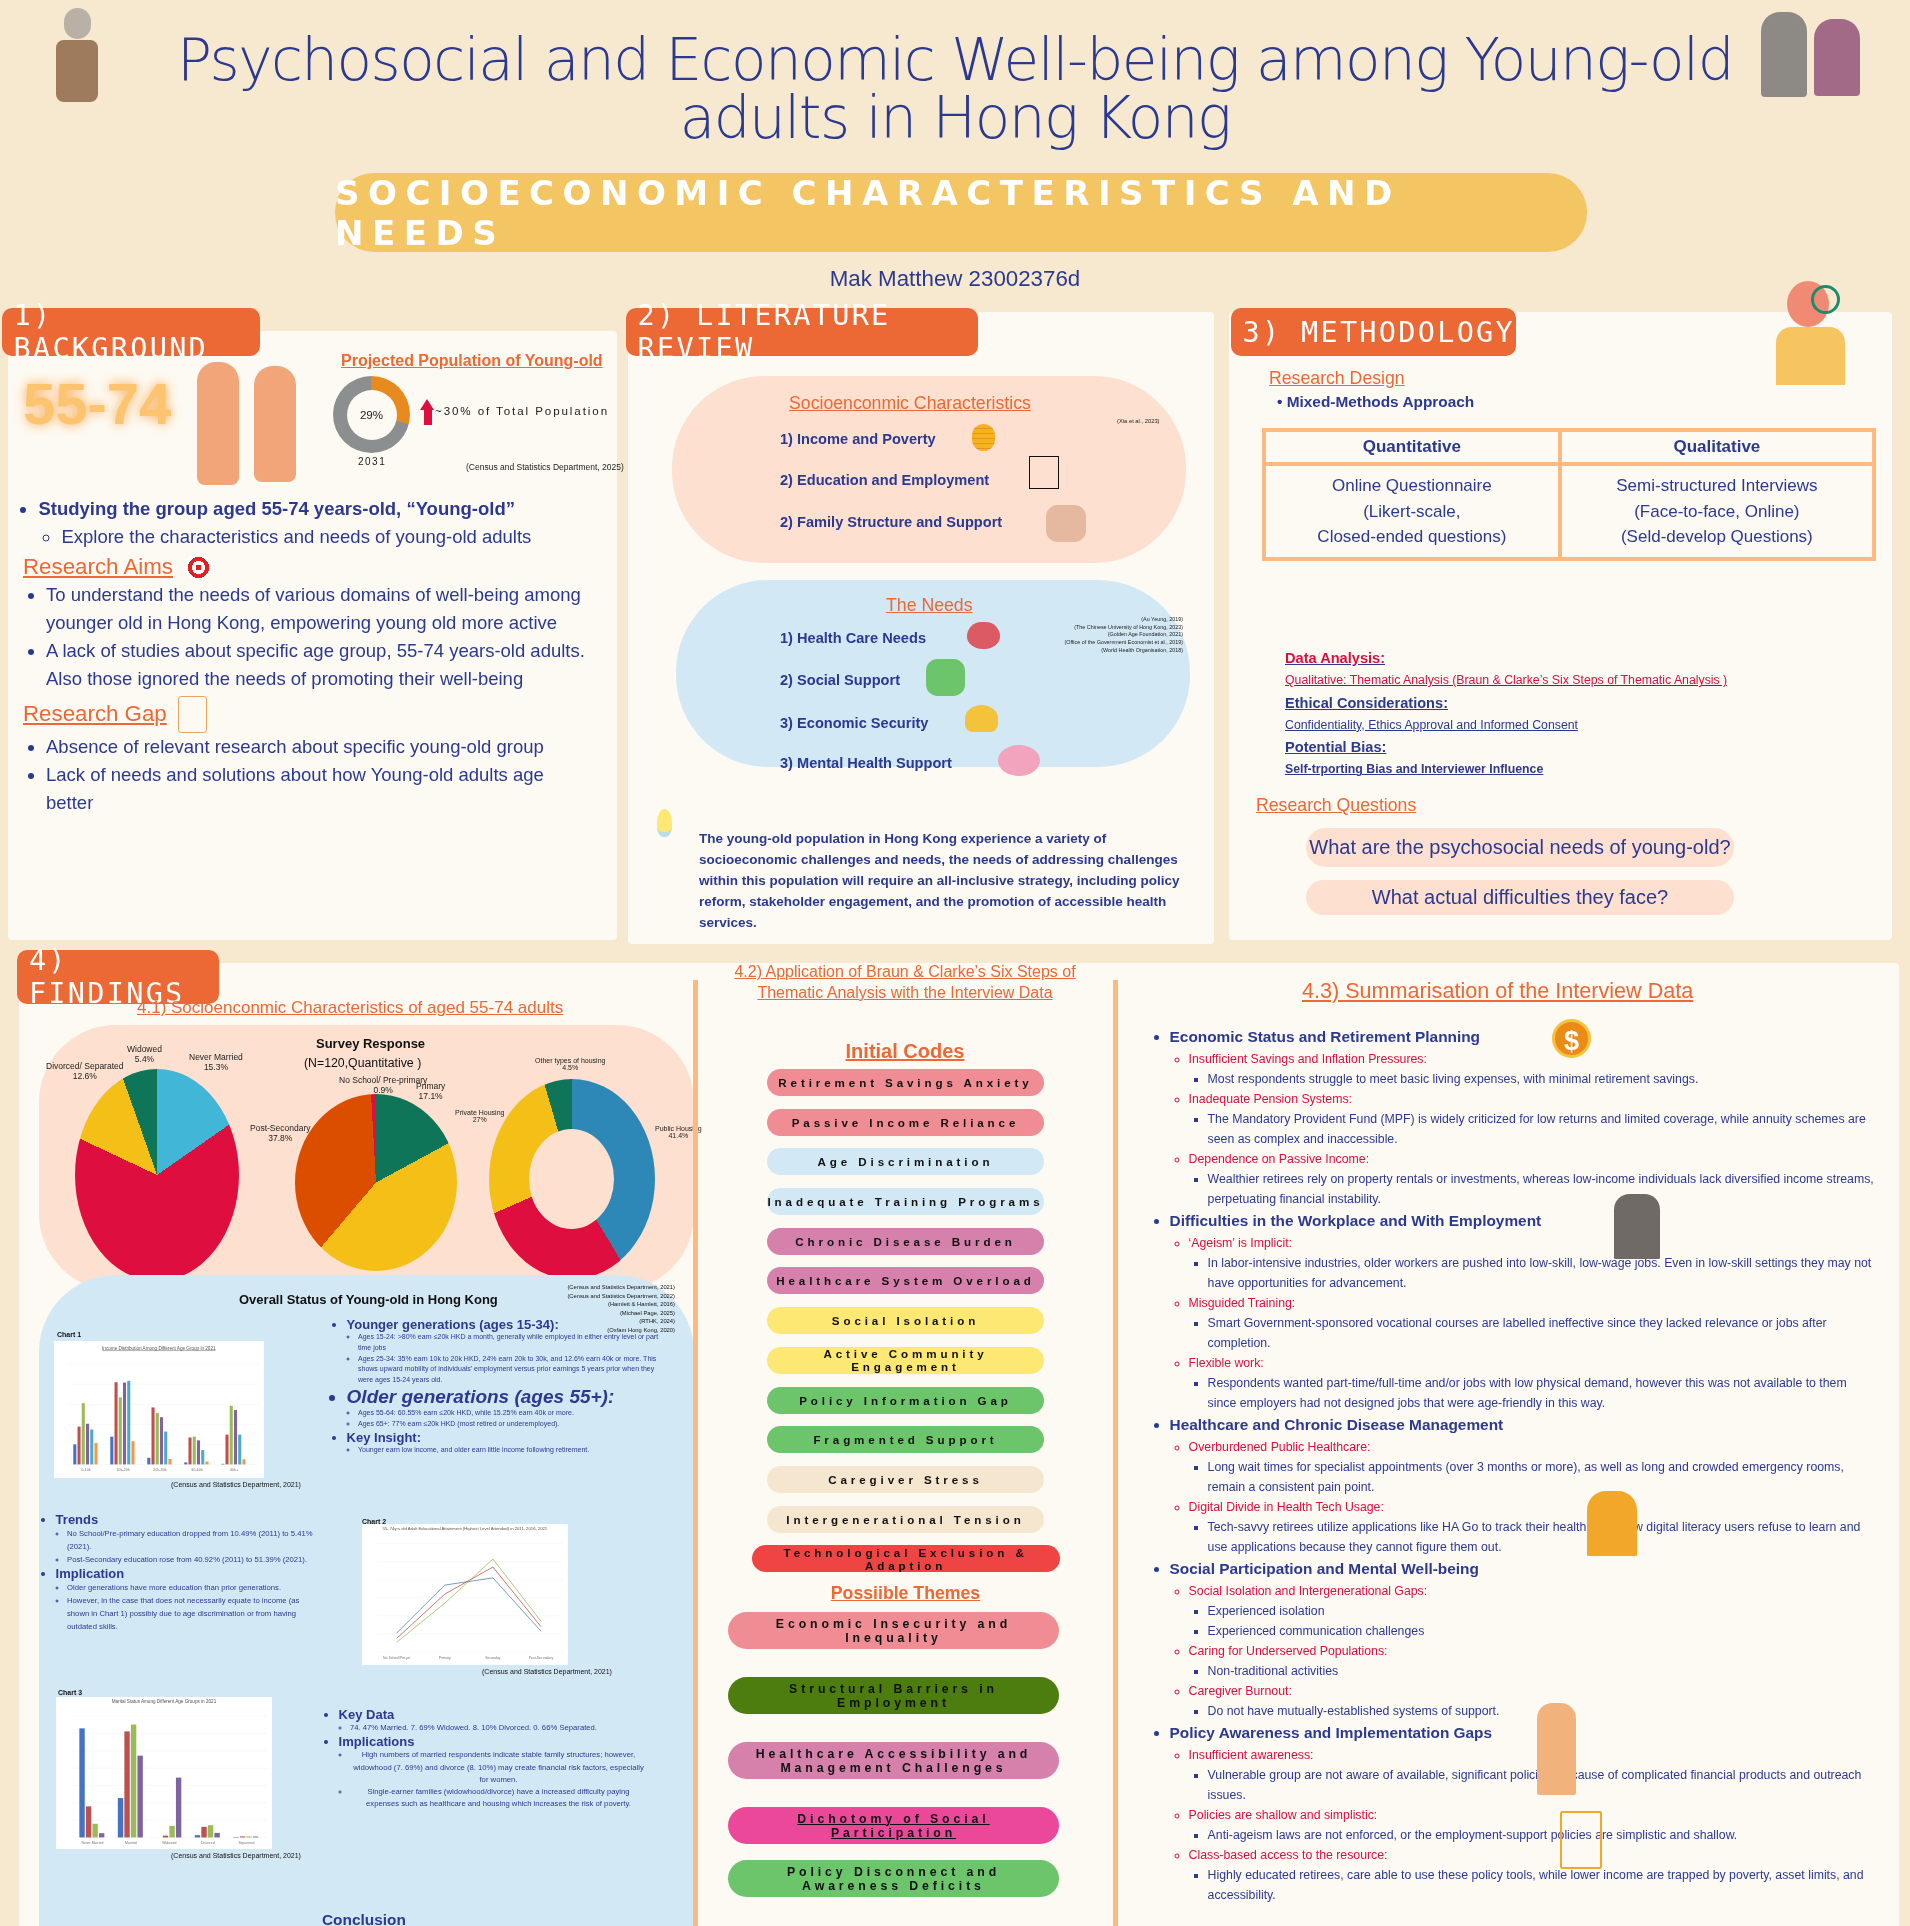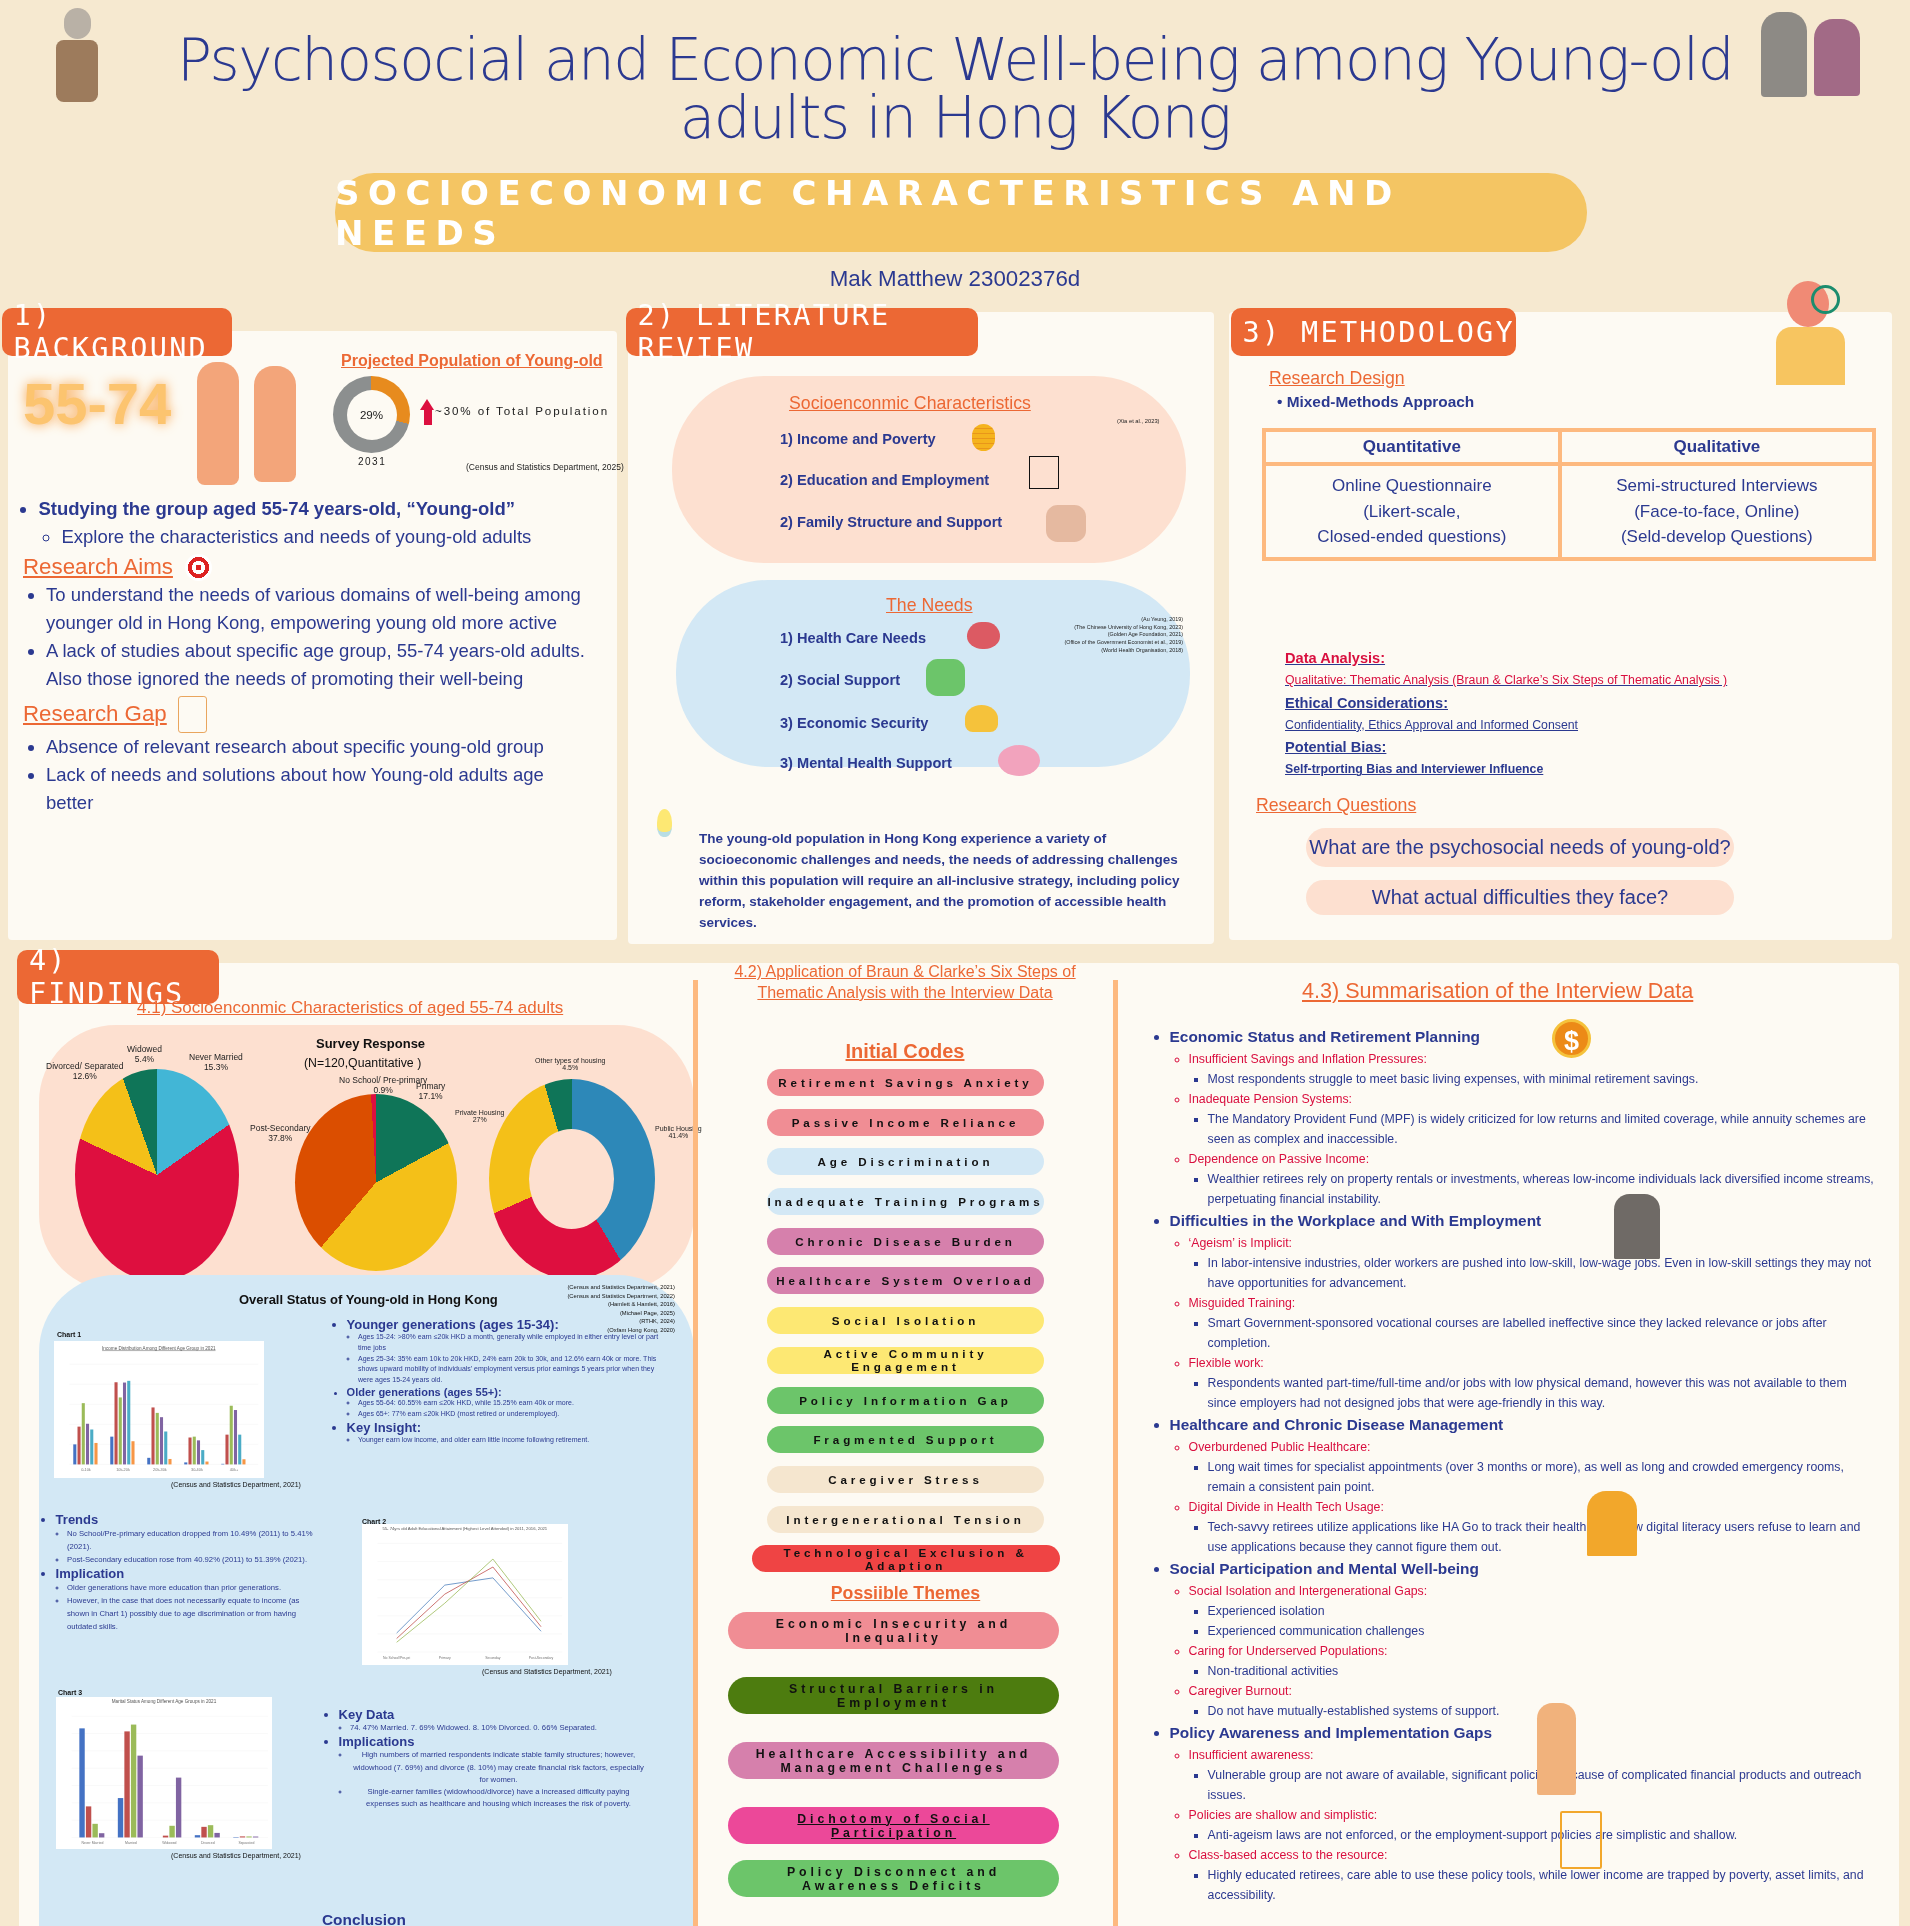--- a/index.html
+++ b/index.html
@@ -35,21 +35,21 @@
   <div style="position:absolute;left:11.6px;top:0;width:46px;height:85px;background:#8d8a85;border-radius:19px 19px 3.9px 3.9px;"></div>
   <div style="position:absolute;left:65px;top:7.7px;width:46px;height:77px;background:#a26a86;border-radius:19px 19px 3.9px 3.9px;"></div>
 </div>
 <div class="abs title">Psychosocial and Economic Well-being among Young-old adults in Hong Kong</div>
 <div class="abs subtitle-pill">
   <span>SOCIOECONOMIC CHARACTERISTICS AND NEEDS</span>
 </div>
 <div class="abs author">Mak Matthew 23002376d</div>
 
 <div class="abs panel" style="left:7.7px;top:331px;width:609px;height:609px;"></div>
-<div class="abs hdr" style="left:1.9px;top:308px;width:230px;height:48px;">1) BACKGROUND</div>
+<div class="abs hdr" style="left:1.9px;top:308px;width:258px;height:48px;">1) BACKGROUND</div>
 <div class="abs" style="left:23px;top:370px;font-size:58px;font-weight:bold;color:#fcc46f;text-shadow:0 0 11.6px #f9a44a;">55-74</div>
 <div class="abs" style="left:189px;top:358px;width:123px;height:127px;">
   <div style="position:absolute;left:7.7px;top:3.9px;width:42px;height:123px;background:#f3a57a;border-radius:19px 19px 7.7px 7.7px;"></div>
   <div style="position:absolute;left:65px;top:7.7px;width:42px;height:116px;background:#f3a57a;border-radius:19px 19px 7.7px 7.7px;"></div>
 </div>
 <div class="abs sub-h" style="left:341px;top:352px;font-size:16px;">Projected Population of Young-old</div>
 <div class="abs" style="left:333px;top:376px;width:77px;height:77px;border-radius:50%;background:conic-gradient(#e78b1e 0 29%,#8c8f8f 29% 100%);">
   <div style="position:absolute;left:13.5px;top:13.5px;width:50px;height:50px;border-radius:50%;background:#fdfaf3;display:flex;align-items:center;justify-content:center;">
     <span style="font-size:11.6px;color:#222;">29%</span>
   </div>
@@ -250,21 +250,21 @@
 
 <div class="abs" style="left:335px;top:1317px;width:335px;">
   <ul style="padding-left:11.6px;">
     <li style="font-size:13px;font-weight:bold;">Younger generations (ages 15-34):</li>
   </ul>
   <ul style="padding-left:23px;list-style:circle;font-size:7px;line-height:10.8px;">
     <li>Ages 15-24: &gt;80% earn ≤20k HKD a month, generally while employed in either entry level or part time jobs</li>
     <li>Ages 25-34: 35% earn 10k to 20k HKD, 24% earn 20k to 30k, and 12.6% earn 40k or more. This shows upward mobility of individuals’ employment versus prior earnings 5 years prior when they were ages 15-24 years old.</li>
   </ul>
   <ul style="padding-left:11.6px;">
-    <li style="font-size:11px;font-weight:bold;">Older generations (ages 55+):</li>
+    <li style="font-size:19px;font-weight:bold;font-style:italic;">Older generations (ages 55+):</li>
   </ul>
   <ul style="padding-left:23px;list-style:circle;font-size:7px;line-height:10.8px;">
     <li>Ages 55-64: 60.55% earn ≤20k HKD, while 15.25% earn 40k or more.</li>
     <li>Ages 65+: 77% earn ≤20k HKD (most retired or underemployed).</li>
   </ul>
   <ul style="padding-left:11.6px;">
     <li style="font-size:13px;font-weight:bold;">Key Insight:</li>
   </ul>
   <ul style="padding-left:23px;list-style:circle;font-size:7px;line-height:10.8px;">
     <li>Younger earn low income, and older earn little income following retirement.</li>

